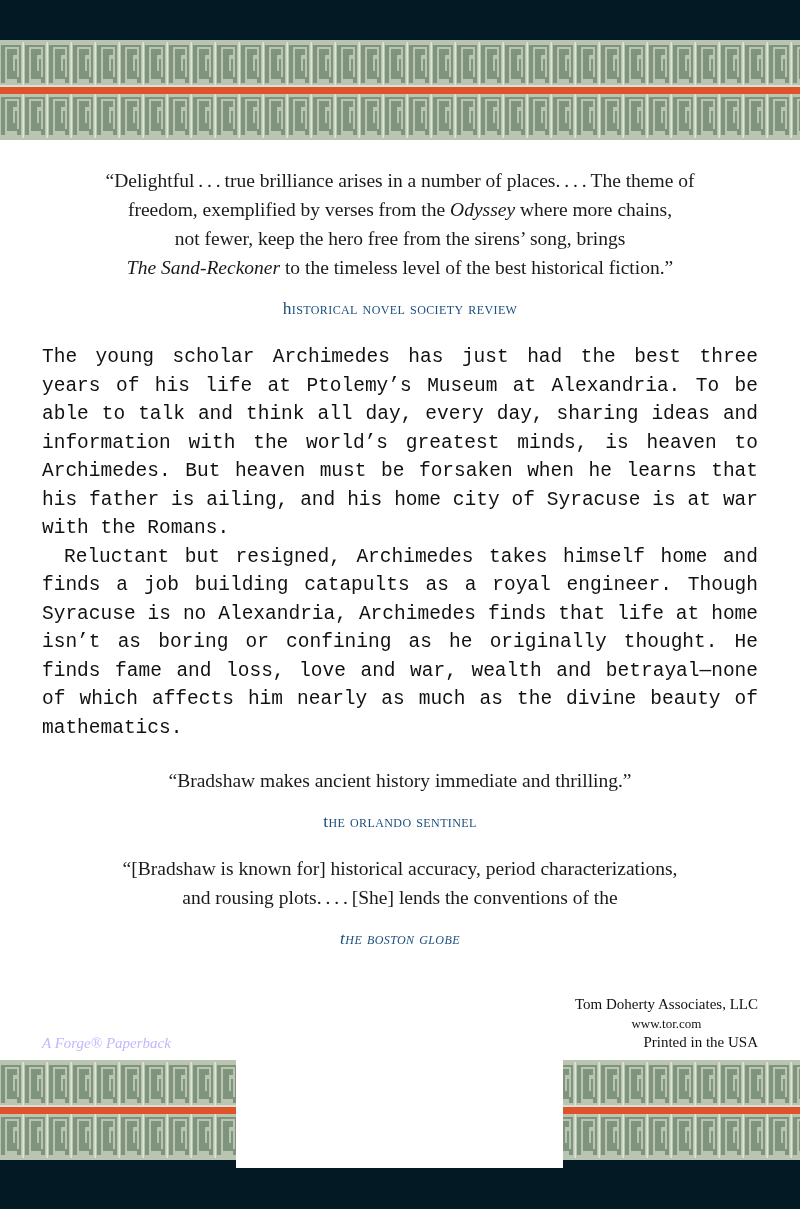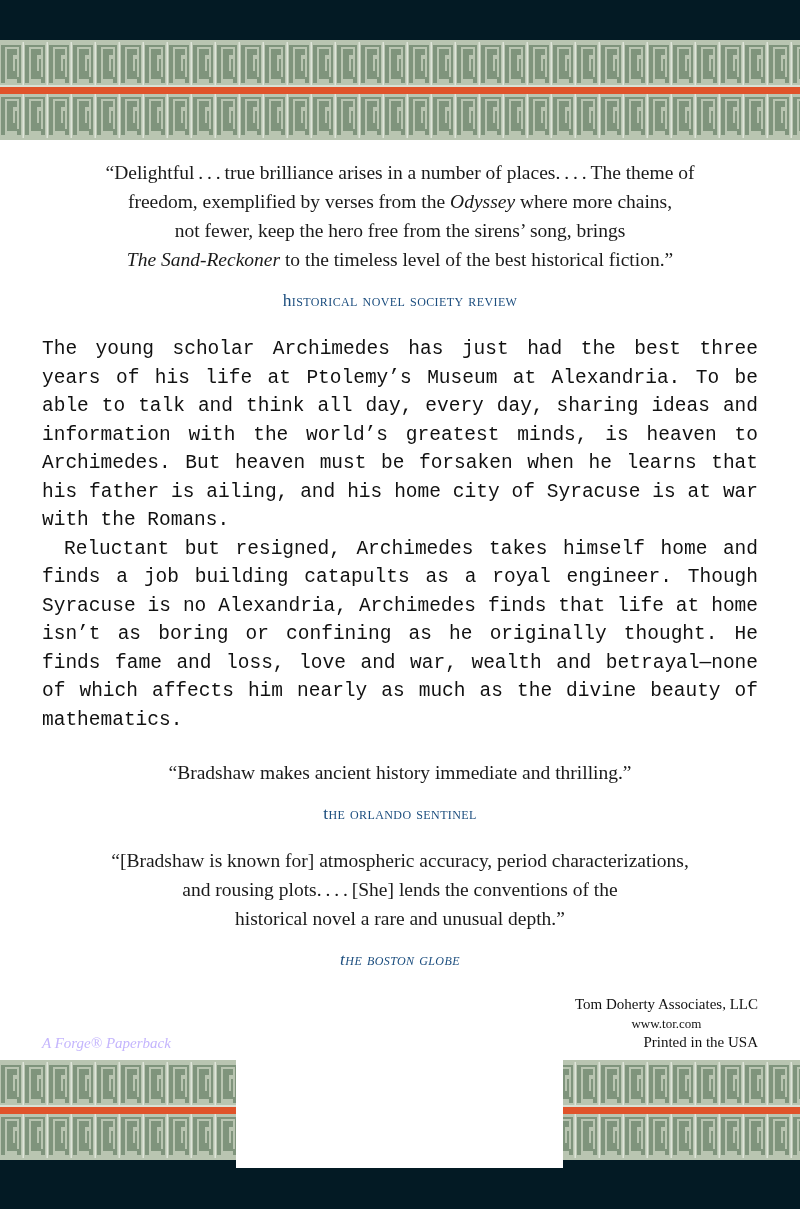--- a/index.html
+++ b/index.html
@@ -51,21 +51,21 @@
     position:absolute; left:0; width:800px; height:2px; background:#d9e0d4;
   }
   .hairline.a { top:45px; }
   .hairline.b { top:54px; }
 
   
   .content {
     position:absolute;
     left:0; top:140px;
     width:800px; height:920px;
-    padding:0 42px;
+    padding:8px 42px;
   }
 
   .blurb {
     text-align:center;
     color:#1a1a1a;
     font-size:19.5px;
     line-height:29px;
   }
   .blurb .ln { display:block; white-space:nowrap; }
   .blurb em { font-style:italic; }
@@ -168,23 +168,22 @@
 
     <div style="margin-top:24px">
       <div class="blurb">
         <span class="ln">“Bradshaw makes ancient history immediate and thrilling.”</span>
       </div>
       <div class="attrib" style="color: rgb(27, 77, 126);">The Orlando Sentinel</div>
     </div>
 
     <div style="margin-top:22px">
       <div class="blurb">
-        <span class="ln">“[Bradshaw is known for] atmospheric accuracy, period characterizations,</span>
+        <span class="ln">“[Bradshaw is known for] historical accuracy, period characterizations,</span>
         <span class="ln">and rousing plots. . . . [She] lends the conventions of the</span>
-        <span class="ln">historical novel a rare and unusual depth.”</span>
       </div>
       <div class="attrib" style="color: rgb(27, 77, 126); font-style: italic;">The Boston Globe</div>
     </div>
 
 
     <div class="footer">
       <div class="footer-left">A Forge® Paperback</div>
       <div class="footer-right">
         <div>Tom Doherty Associates, LLC</div>
         <div class="url">www.tor.com</div>

